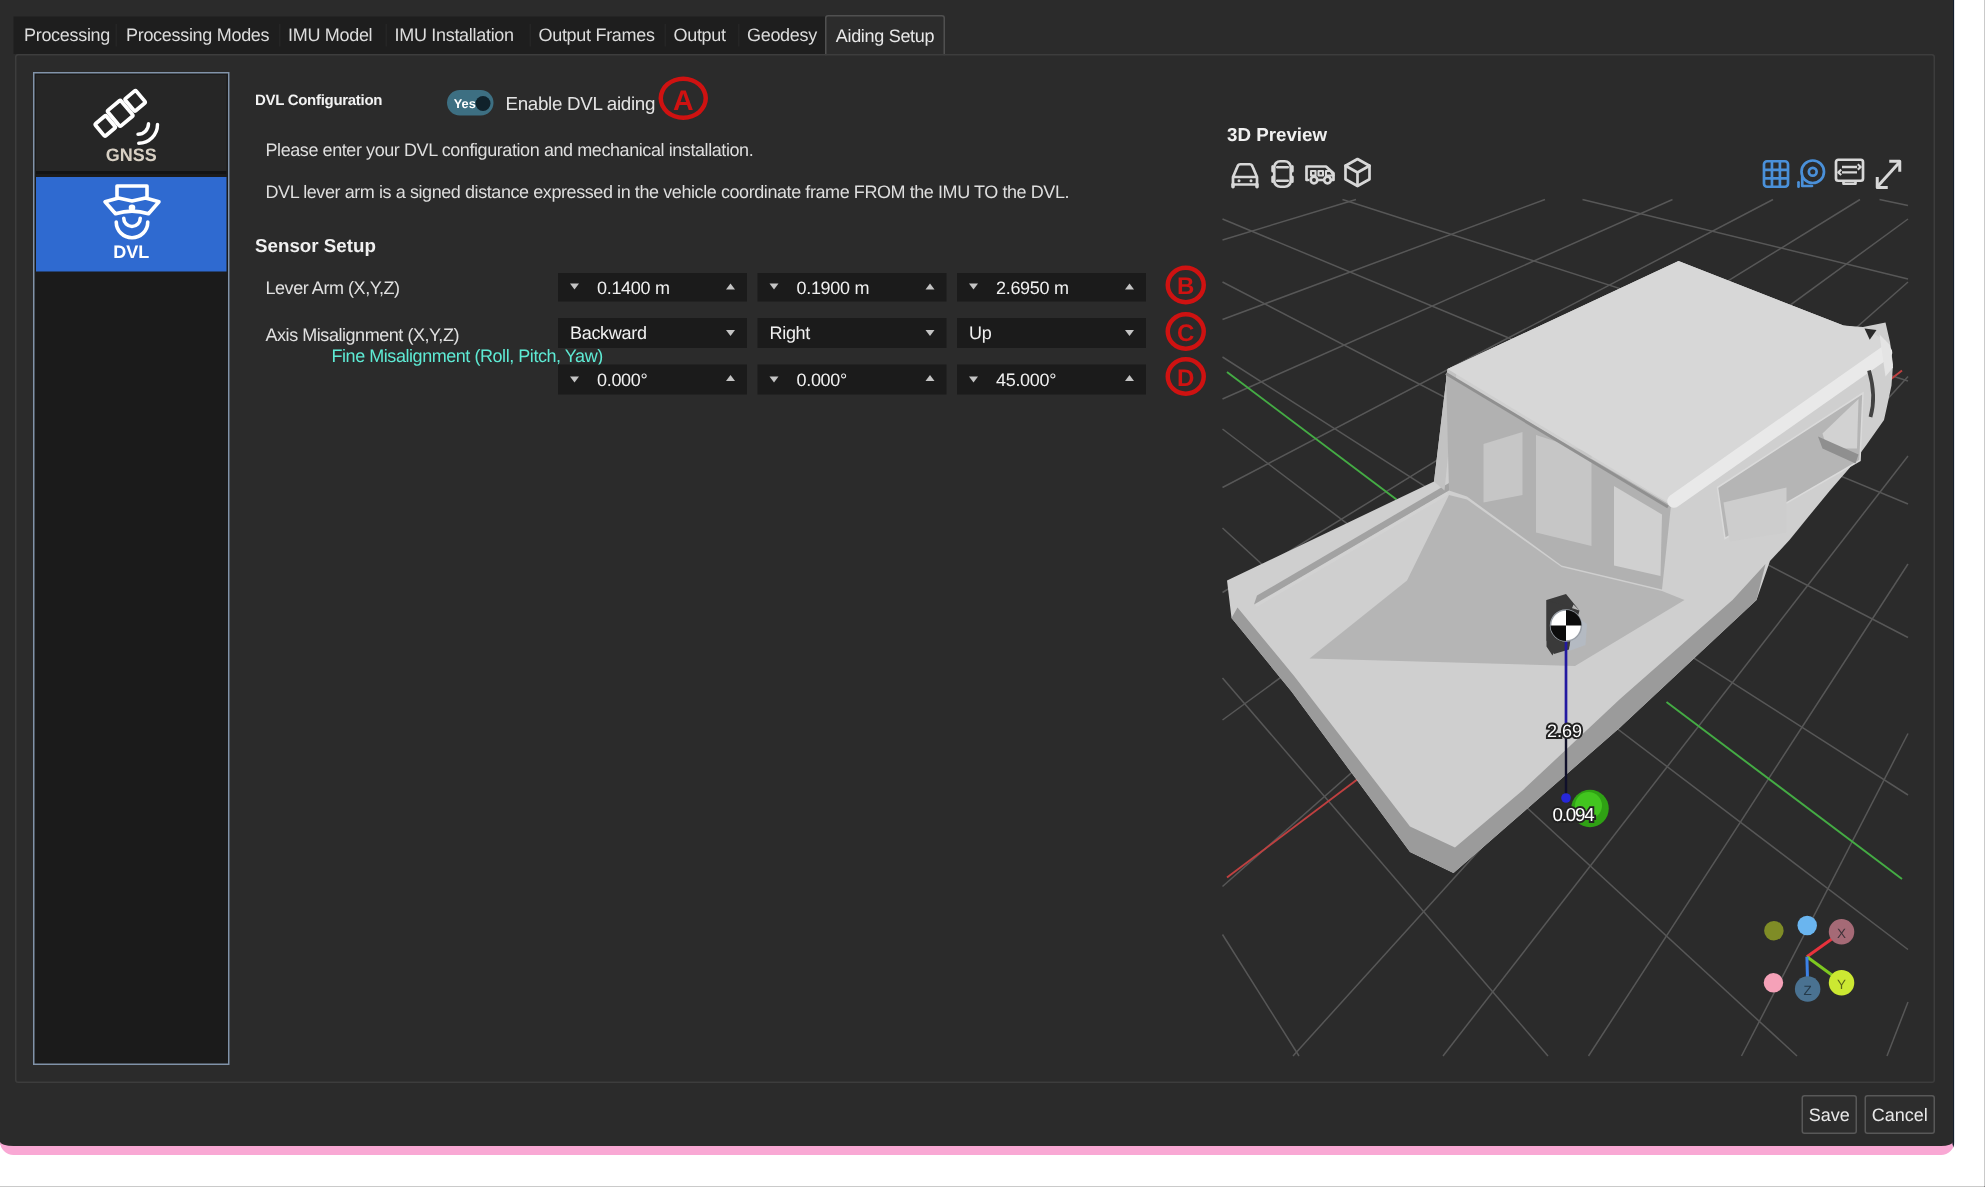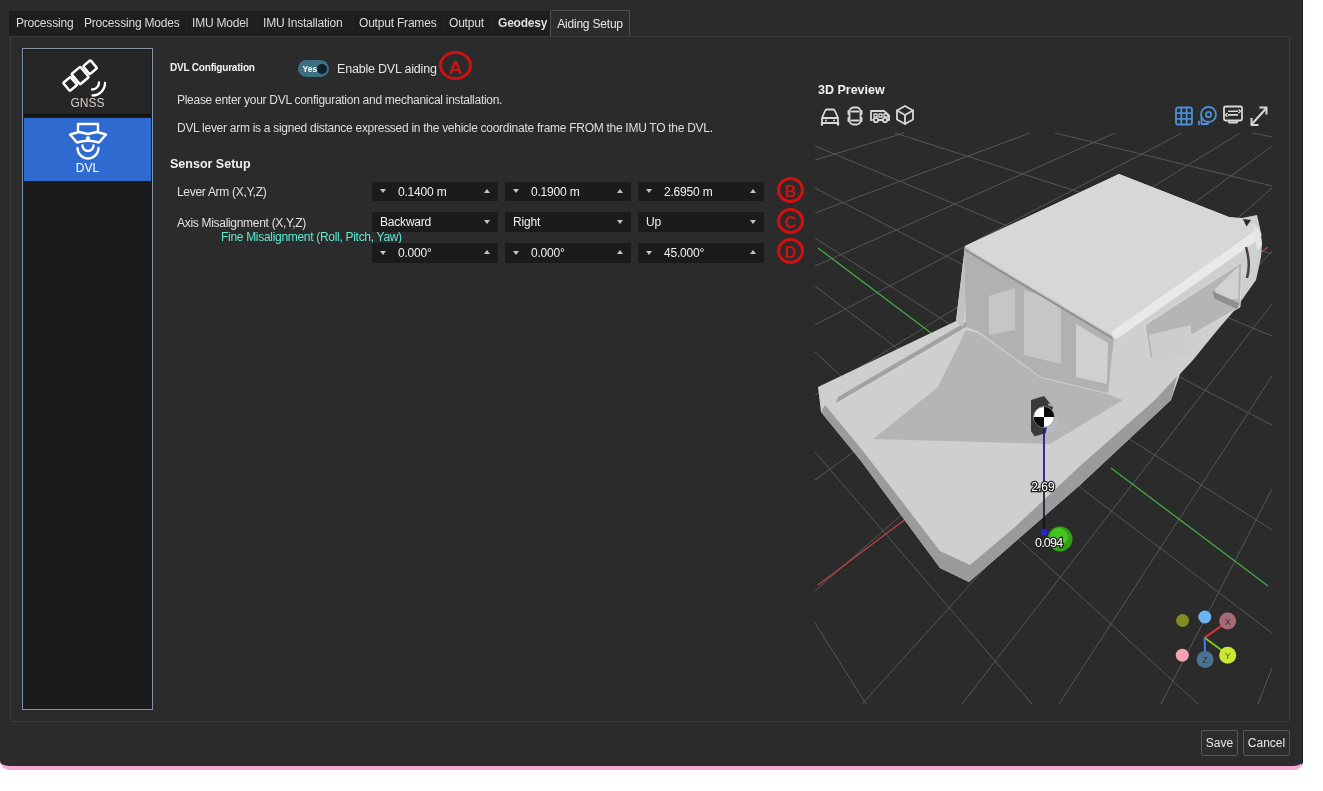--- a/index.html
+++ b/index.html
@@ -1,37 +1,37 @@
 <!DOCTYPE html>
 <html><head>
 <meta charset="utf-8">
 <style>
 * { margin:0; padding:0; box-sizing:border-box; }
 html,body { width:1323px; height:791px; background:#ffffff; font-family:"Liberation Sans", sans-serif; }
 #win { position:absolute; left:0; top:0; width:1303px; height:770px; background:#2b2b2b;
-  border-bottom:4px solid #f9a8d4; border-right:1px solid #141e2c;
+  border-bottom:6px solid #f9a8d4; border-right:1px solid #141e2c;
   border-radius:0 0 9px 9px; overflow:hidden; }
 .t { position:absolute; white-space:nowrap; }
 
 #tabstrip { position:absolute; left:9px; top:11px; width:541px; height:25px; background:#1e1e1e; }
 .tab { position:absolute; top:11px; height:25px; line-height:25px; font-size:12px; letter-spacing:-0.2px; color:#dcdcdc; }
 #activetab { position:absolute; left:550px; top:10px; width:80px; height:27px; background:#2c2c2c;
   border:1px solid #505050; border-bottom:none; border-radius:2px 2px 0 0;
   font-size:12px; letter-spacing:-0.2px; color:#e8e8e8; text-align:center; line-height:26px; }
 .tsep { position:absolute; top:16px; height:15px; width:1px; background:#252525; }
 
 #pane { position:absolute; left:10px; top:36px; width:1280px; height:686px;
   border:1px solid #3d3d3d; border-radius:2px; }
 
 #sidebar { position:absolute; left:22px; top:48px; width:131px; height:662px;
   background:#1b1b1b; border:1px solid #8193a9; }
 .stile { position:absolute; left:1px; width:127px; text-align:center; }
 #gnss { top:1px; height:66px; background:#262626; border-bottom:2px solid #131313; }
 #dvl { top:69px; height:63px; background:#2f6ad0; }
-.stxt { font-weight:normal; font-size:12px; }
+.stxt { font-weight:bold; font-size:12px; }
 
 #tog { position:absolute; left:298px; top:60px; width:31px; height:17px; background:#3d6f82; border-radius:8.5px; }
 #tog .yes { position:absolute; left:4.5px; top:4px; font-size:8.5px; font-weight:bold; color:#fff; }
 #tog .knob { position:absolute; right:2.5px; top:3.5px; width:10px; height:10px; border-radius:50%; background:#10222b; }
 
 .field { position:absolute; background:#1b1b1b; }
 .fval { position:absolute; left:26px; top:0; font-size:12px; letter-spacing:-0.2px; color:#f0f0f0; }
 .cval { position:absolute; left:8px; top:0; font-size:12px; letter-spacing:-0.2px; color:#f0f0f0; }
 .arr { position:absolute; width:0; height:0; }
 .dn { border-left:3.5px solid transparent; border-right:3.5px solid transparent; border-top:4.5px solid #c4c4c4; }
@@ -48,21 +48,21 @@
 <body>
 <div id="win">
 
   <div id="tabstrip"></div>
   <div class="tab" style="left:16px;">Processing</div>
   <div class="tab" style="left:84px;">Processing Modes</div>
   <div class="tab" style="left:192px;">IMU Model</div>
   <div class="tab" style="left:263px;">IMU Installation</div>
   <div class="tab" style="left:359px;">Output Frames</div>
   <div class="tab" style="left:449px;">Output</div>
-  <div class="tab" style="left:498px;font-weight:bold;">Geodesy</div>
+  <div class="tab" style="left:498px;">Geodesy</div>
   <div class="tsep" style="left:77px;"></div>
   <div class="tsep" style="left:186px;"></div>
   <div class="tsep" style="left:257px;"></div>
   <div class="tsep" style="left:353px;"></div>
   <div class="tsep" style="left:443px;"></div>
   <div class="tsep" style="left:492px;"></div>
   <div id="activetab">Aiding Setup</div>
   <div id="pane"></div>
 
   <div id="sidebar">

